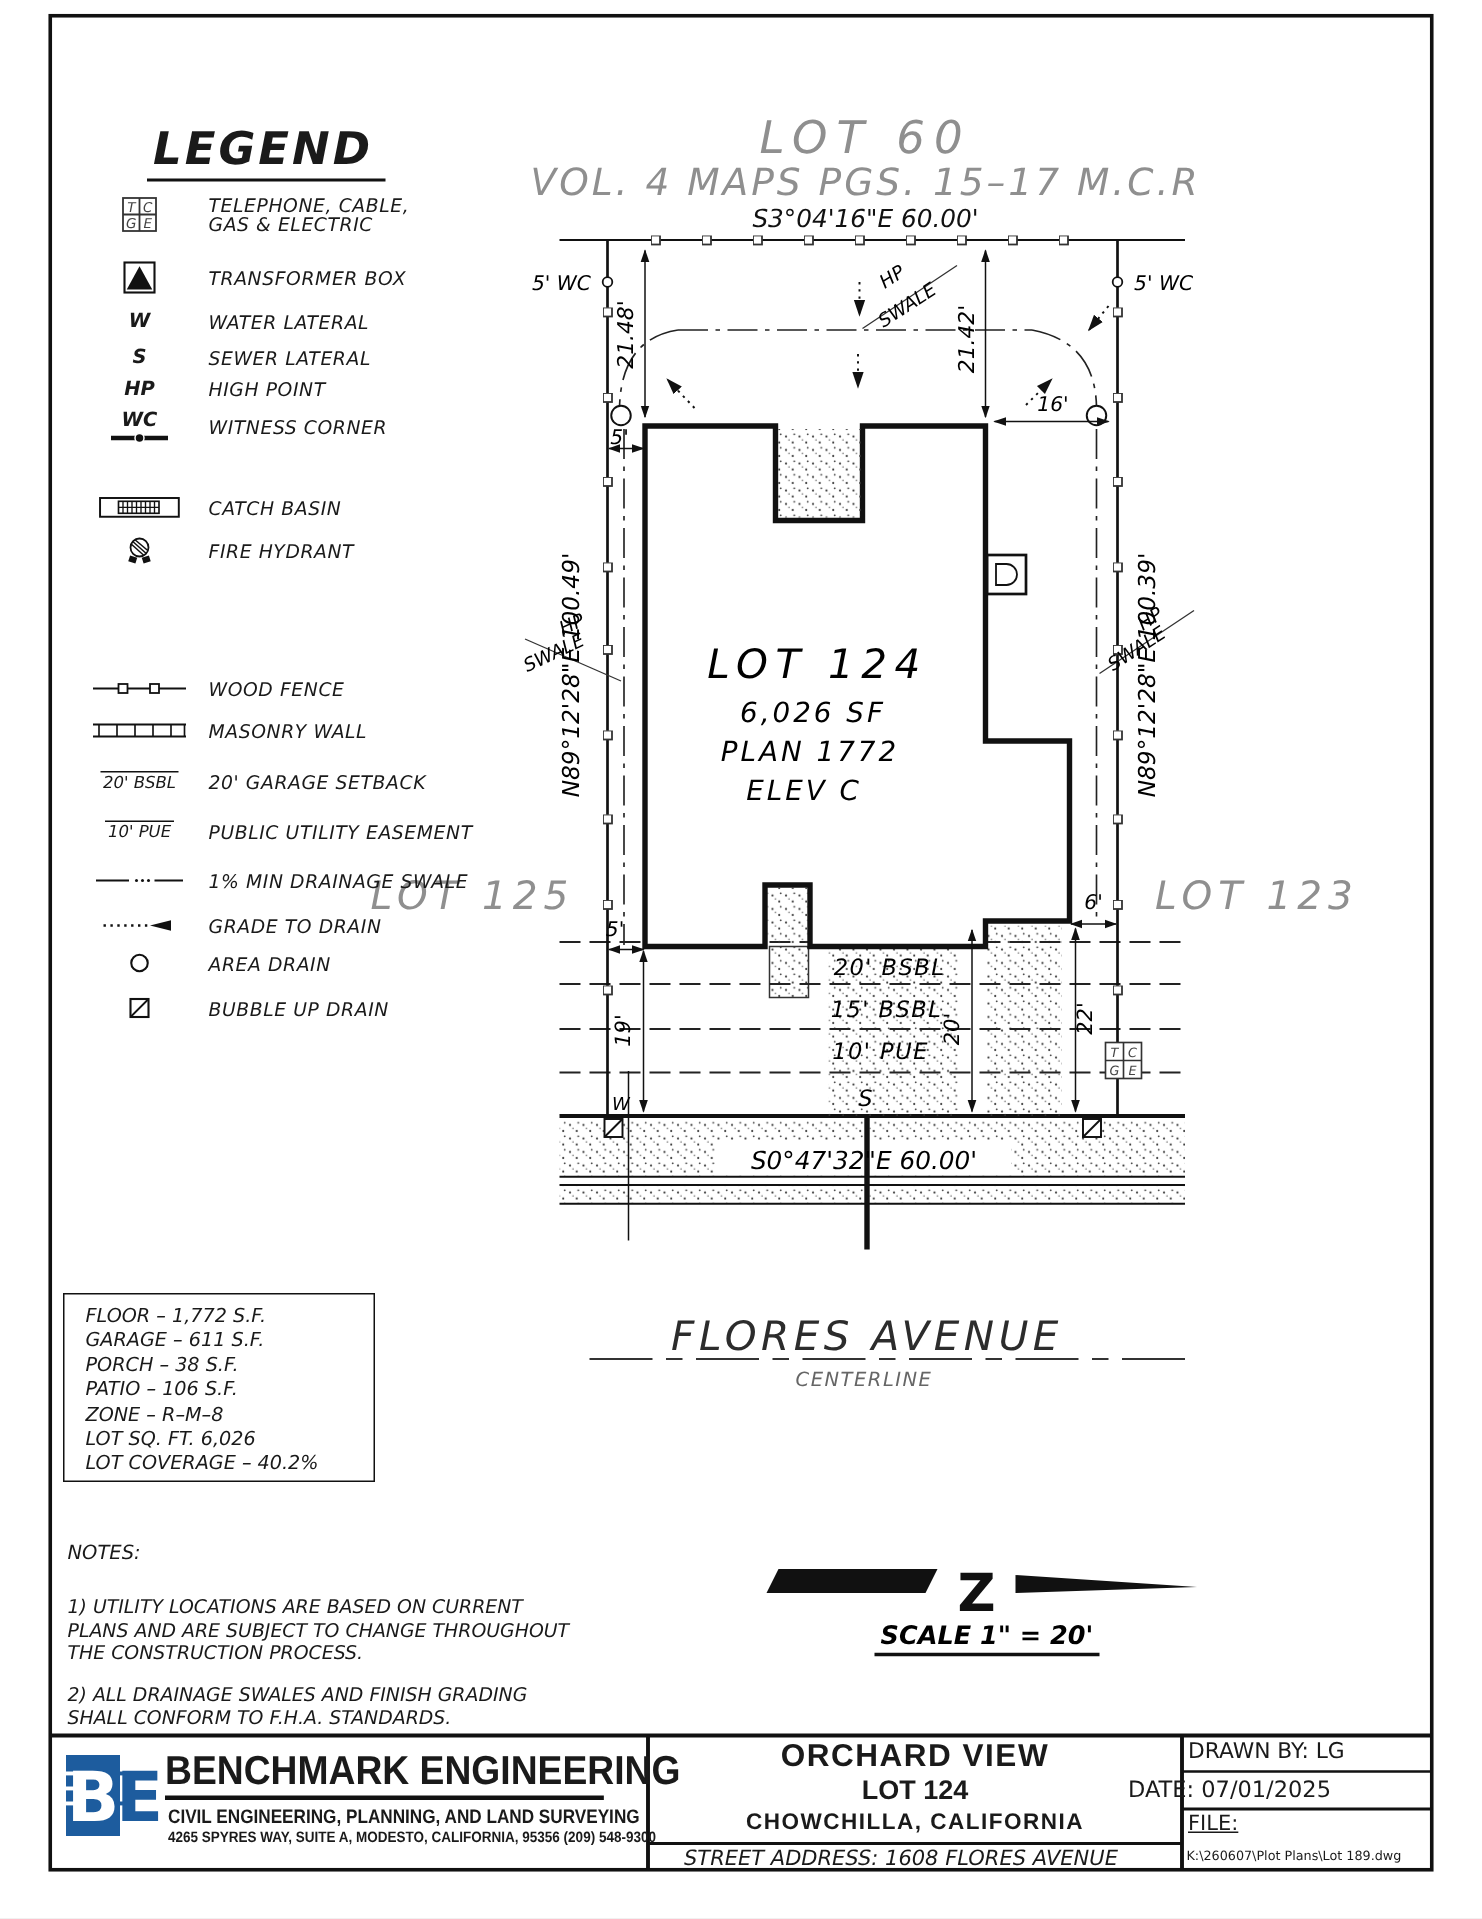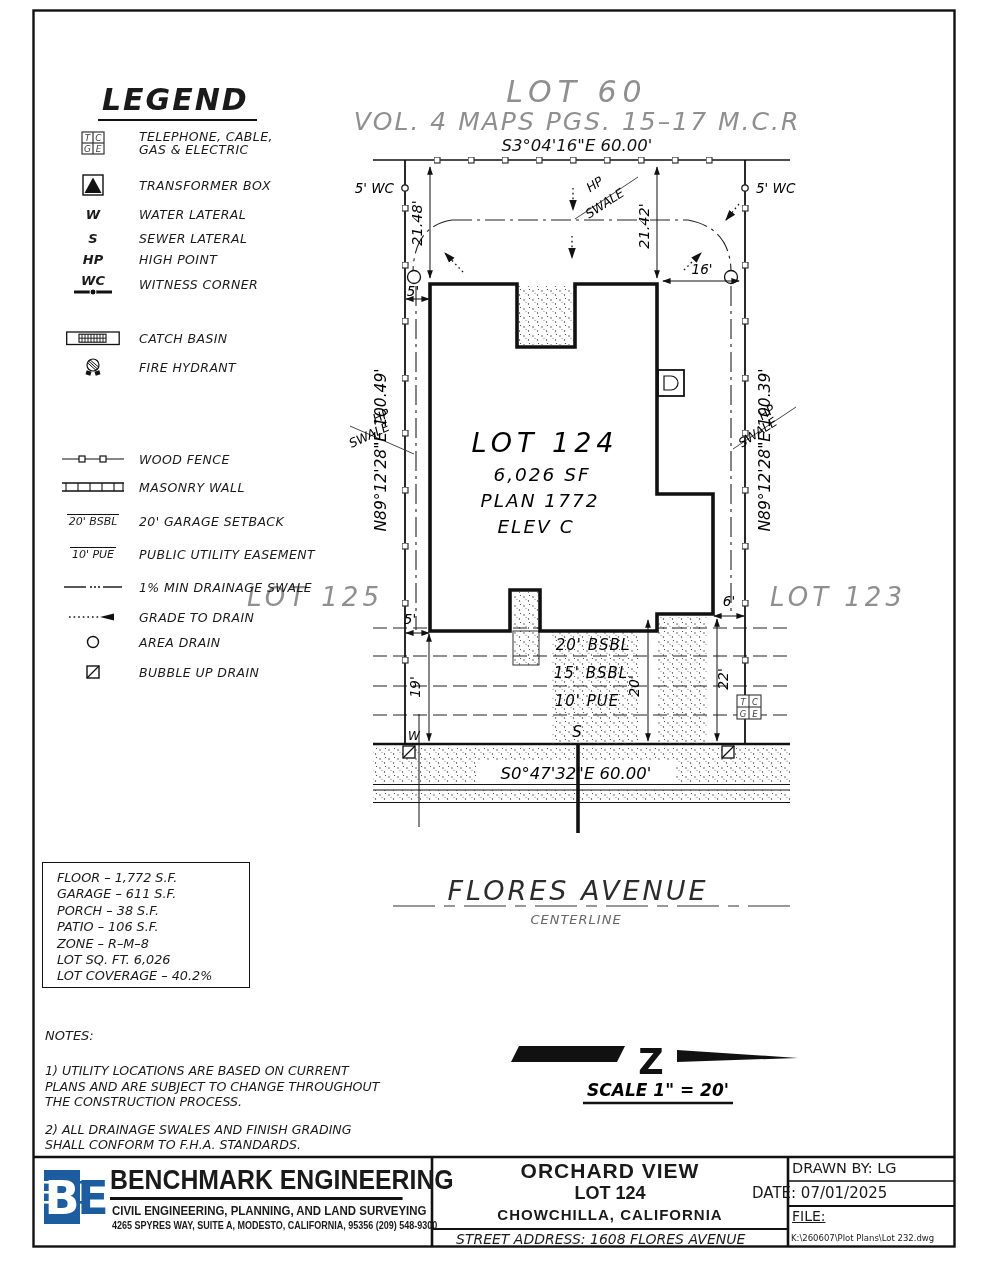--- a/index.html
+++ b/index.html
@@ -463,15 +463,15 @@
 <div class="tb-address">4265 SPYRES WAY, SUITE A, MODESTO, CALIFORNIA, 95356    (209) 548-9300</div>
 <div class="tb-center">
   <div class="tb-project">ORCHARD VIEW</div>
   <div class="tb-lot">LOT 124</div>
   <div class="tb-city">CHOWCHILLA,    CALIFORNIA</div>
 </div>
 <div class="tb-street">STREET    ADDRESS:  1608  FLORES  AVENUE</div>
 <div class="tb-drawn">DRAWN  BY:  LG</div>
 <div class="tb-date">DATE:   07/01/2025</div>
 <div class="tb-file">FILE:</div>
-<div class="tb-path">K:\260607\Plot Plans\Lot 232.dwg</div>
+<div class="tb-path">K:\260607\Plot Plans\Lot 189.dwg</div>
 
 </div>
 
 </body></html>

